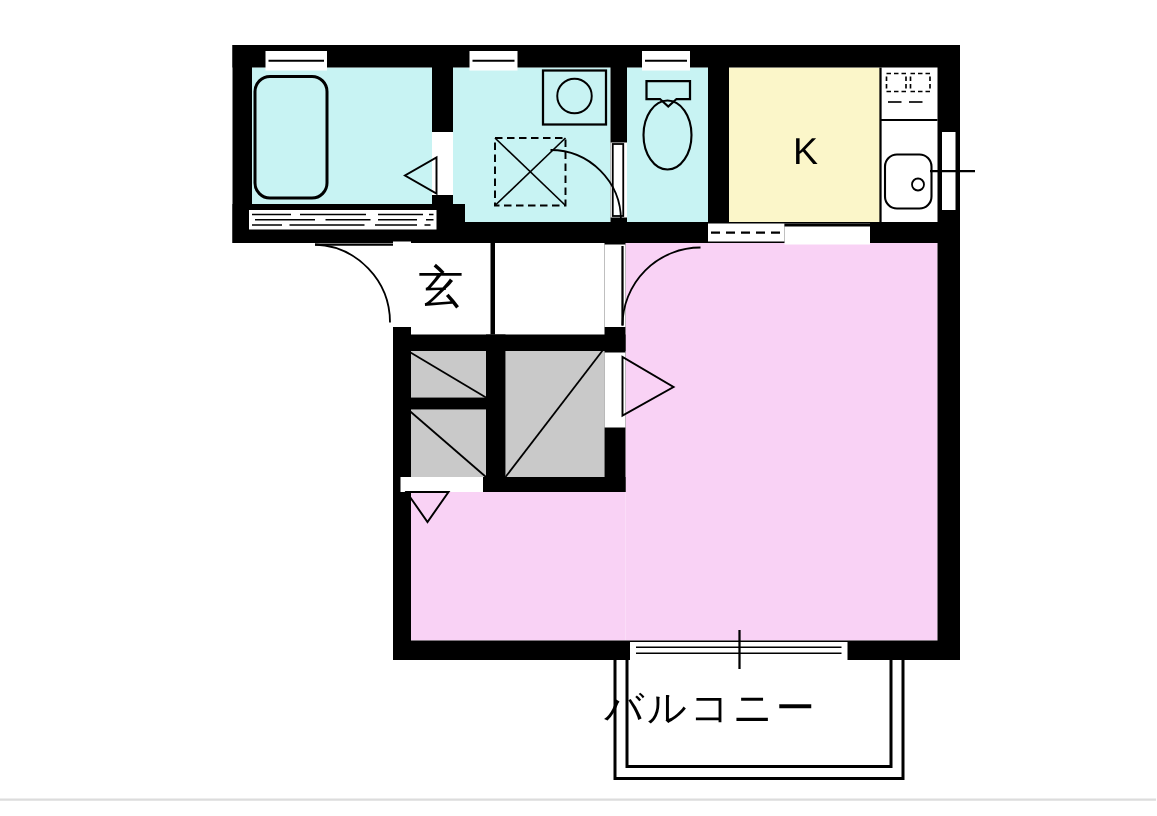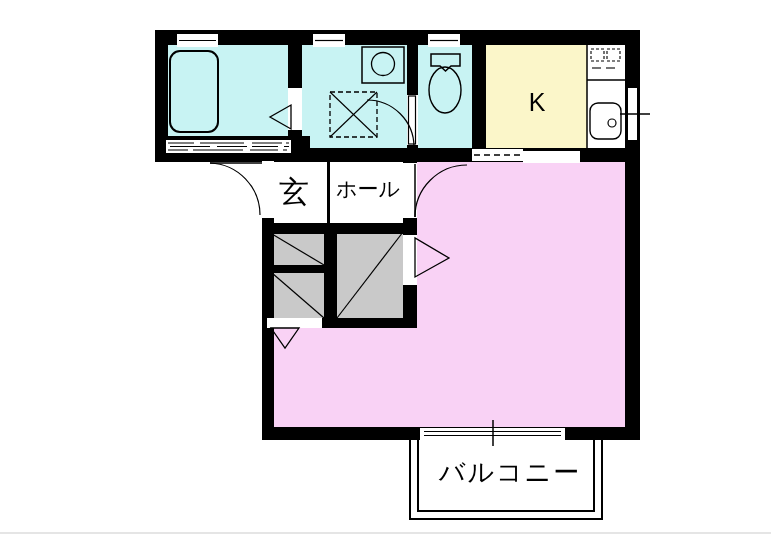--- a/index.html
+++ b/index.html
@@ -122,17 +122,16 @@
     <line x1="430" y1="40.5" x2="458" y2="40.5" stroke="#000" stroke-width="1.2"></line>
 
     <line x1="168" y1="143" x2="289" y2="143" stroke="#000" stroke-width="1" stroke-dasharray="26 6 44 8 30 4"></line>
     <line x1="170" y1="146.5" x2="289" y2="146.5" stroke="#000" stroke-width="1" stroke-dasharray="40 7 30 5 26 6"></line>
     <line x1="168" y1="150" x2="287" y2="150" stroke="#000" stroke-width="1" stroke-dasharray="20 5 50 7 28 5"></line>
 
     <line x1="0" y1="533" x2="771" y2="533" stroke="#dcdcdc" stroke-width="1.5"></line>
   </svg>
 
   <div class="label" style="left:294px;top:192px;font-size:30px;">玄</div>
-  <div class="label" style="left:368px;top:189px;font-size:21px;">ホール</div>
   <div class="label" style="left:537px;top:102px;font-size:25px;">K</div>
-  <div class="label" style="left:510px;top:472px;font-size:26px;letter-spacing:2px;text-align:right;">バルコニー</div>
+  <div class="label" style="left:474px;top:472px;font-size:26px;letter-spacing:2px;text-align:right;">バルコニー</div>
 
 </div>
 
 </body></html>

